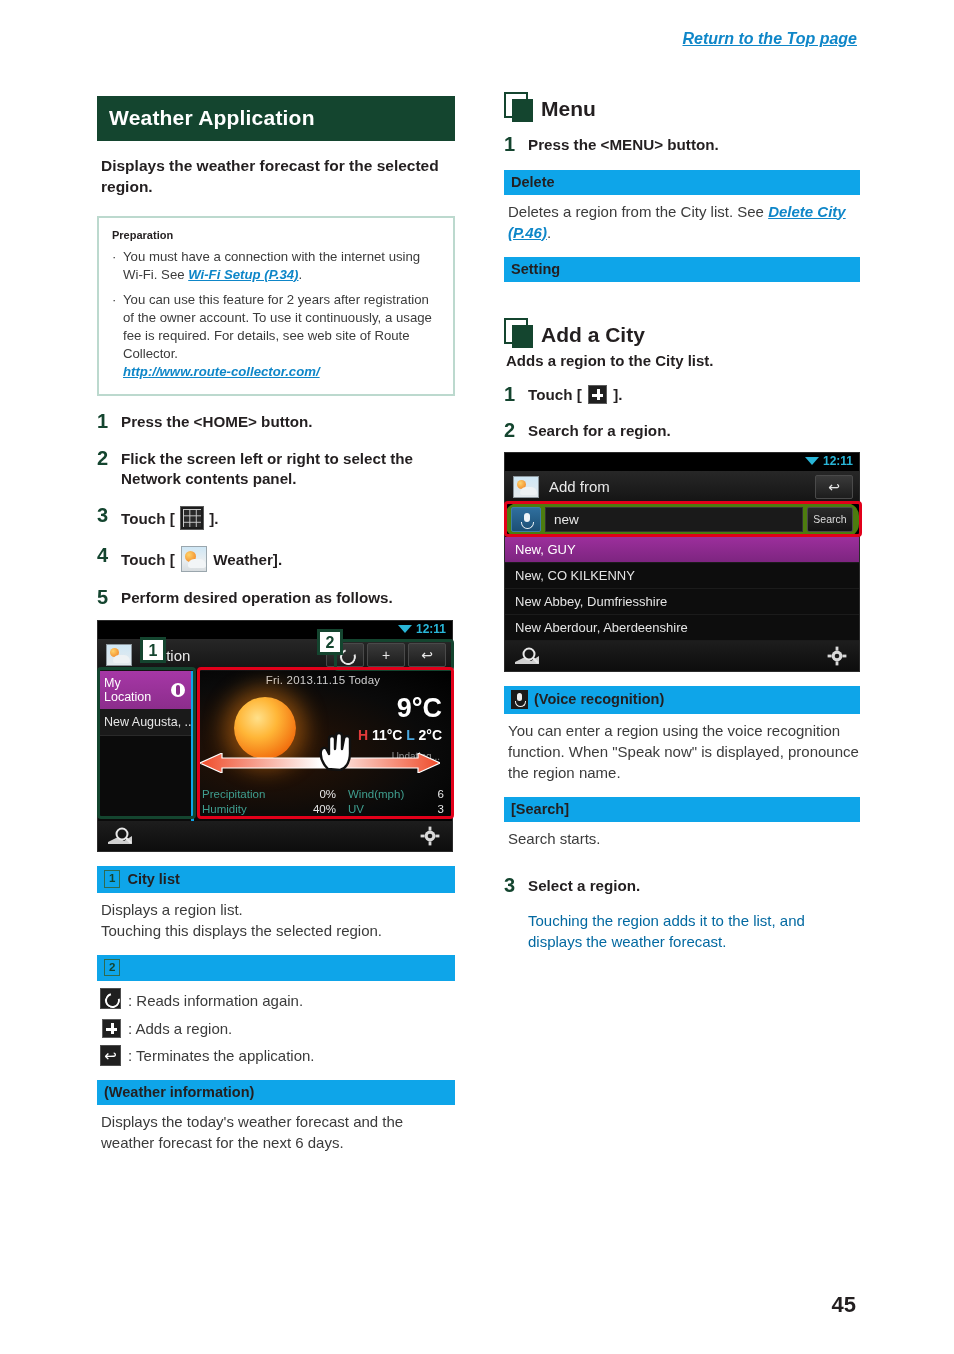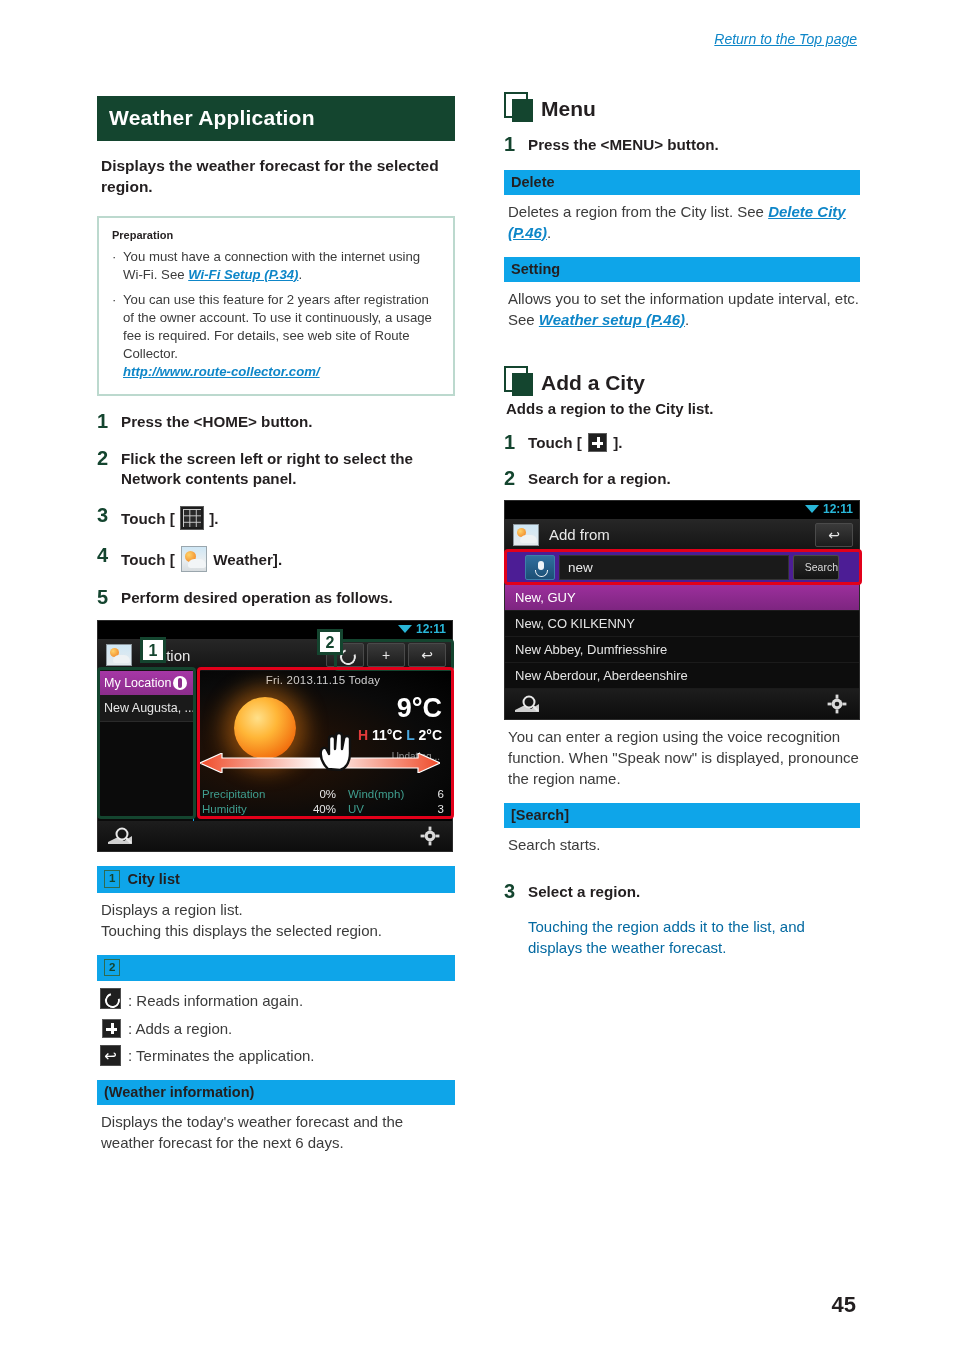--- a/index.html
+++ b/index.html
@@ -12,21 +12,21 @@
   }
   .page { position: relative; width: 954px; height: 1354px; }
 
   
   .header-links {
     position: absolute; top: 28px; right: 97px;
     text-align: right; line-height: 1.35;
   }
   .hl-top {
     display: inline-block;
-    font-size: 14px; font-weight: normal; font-style: italic;
+    font-size: 16px; font-weight: bold; font-style: italic;
     color: #0e86c8; text-decoration: underline;
   }
   .hl-sub {
     display: block;
     font-size: 15.5px; font-weight: bold; font-style: italic;
     color: #e2001a; margin-top: 2px;
   }
 
   
   .col-left  { position: absolute; left: 97px;  top: 96px; width: 358px; }
@@ -251,21 +251,21 @@
   }
   .tool-btn.refresh::before {
     content: ""; position: absolute; left: 13px; top: 5px;
     width: 12px; height: 12px; border-radius: 50%;
     border: 2.2px solid #e6e6e6; border-top-color: transparent;
     transform: rotate(25deg);
   }
 
   .shot-body { display: flex; height: 150px; background: #000; }
   .city-list {
-    width: 96px; background: #0b0b0b; border-right: 1px solid #0ea5e9;
+    width: 96px; background: #0b0b0b; border-right: 3px solid #0ea5e9;
   }
   .city-head {
     background: linear-gradient(#a637a6, #8c2d8c);
     color: #fff; font-size: 12.5px;
     padding: 5px 6px; display: flex; align-items: center; justify-content: space-between;
   }
   .compass {
     width: 14px; height: 14px; border-radius: 50%;
     background: #fff; position: relative; flex: 0 0 14px;
   }
@@ -350,22 +350,22 @@
   .anno-tag {
     position: absolute; background: #ffffff; border: 3px solid #14452f;
     color: #14452f; font-size: 16px; font-weight: bold;
     width: 26px; height: 26px; line-height: 21px; text-align: center;
     z-index: 9;
   }
 
   
   .shot2 { position: relative; width: 356px; background: #000; border: 1px solid #2b2b2b; margin-top: 10px; }
   .ac-search {
-    height: 34px; background: #4c1d95;
-    display: flex; align-items: center; padding: 4px 20px;
+    height: 34px; background: #4d7c0f;
+    display: flex; align-items: center; padding: 4px 6px; border-radius: 13px;
   }
   .mic-btn {
     width: 30px; height: 25px; background: linear-gradient(#2f6f9e, #1c4f75);
     border: 1px solid #3d7ea8; border-radius: 2px; position: relative; flex: 0 0 30px;
   }
   .mic-btn::before {
     content: ""; position: absolute; left: 12px; top: 5px;
     width: 6px; height: 9px; border-radius: 3px; background: #eef4f8;
   }
   .mic-btn::after {
@@ -374,21 +374,21 @@
     border: 1.6px solid #eef4f8; border-top: none; border-radius: 0 0 7px 7px;
   }
   .ac-input {
     flex: 1; height: 25px; background: #1a1a1a; border: 1px solid #333;
     margin: 0 4px; color: #e8e8e8; font-size: 13.5px;
     display: flex; align-items: center; padding-left: 8px;
   }
   .ac-searchbtn {
     width: 46px; height: 25px; background: linear-gradient(#2a2a2a, #141414);
     border: 1px solid #4a4a4a; border-radius: 2px;
-    color: #dcdcdc; font-size: 10.5px; text-align: right; line-height: 23px; flex: 0 0 46px;
+    color: #dcdcdc; font-size: 10.5px; text-align: center; line-height: 23px; flex: 0 0 46px;
   }
   .ac-item {
     height: 26px; display: flex; align-items: center;
     padding-left: 10px; font-size: 13px; color: #e4e4e4;
     border-bottom: 1px solid #1b1b1b; background: #0d0d0d;
   }
   .ac-item.sel { background: linear-gradient(#9c2f9c, #7d2580); color: #ffffff; }
 
   
   .pageno {
@@ -595,21 +595,20 @@
     </div>
 
     <div class="sec-bar">
       <span>Delete</span>
     </div>
     <div class="sec-body"><span>Deletes a region from the City list. See </span><a class="lnk" href="#">Delete City (P.46)</a><span>.</span></div>
 
     <div class="sec-bar">
       <span>Setting</span>
     </div>
-    <div class="sec-body"><span>Allows you to set the information update interval, etc.  See </span><a class="lnk" href="#">Weather setup (P.46)</a><span>.</span></div>
 
     <div class="head2" style="margin-top:36px;">
       <span class="ic-book"></span>
       <span class="head2-txt">Add a City</span>
     </div>
     <div class="head2-sub">Adds a region to the City list.</div>
 
     <div class="step">
       <div class="step-n">1</div>
       <div class="step-b"><span>Touch [</span> <span class="ic-plus"></span> <span>].</span></div>
@@ -665,20 +664,24 @@
               <rect x="0.6" y="8.6" width="4" height="2.8"></rect>
               <rect x="15.4" y="8.6" width="4" height="2.8"></rect>
             </g>
           </svg>
         </span>
       </div>
 
       <div class="anno-red" style="left:-1px; top:48px; width:358px; height:36px;"></div>
     </div>
 
+    <div class="sec-bar">
+      <span class="ic-mic-bar"></span>
+      <span>(Voice recognition)</span>
+    </div>
     <div class="sec-body">You can enter a region using the voice recognition function. When "Speak now" is displayed, pronounce the region name.</div>
 
     <div class="sec-bar">
       <span>[Search]</span>
     </div>
     <div class="sec-body">Search starts.</div>
 
     <div class="step" style="margin-top:26px;">
       <div class="step-n">3</div>
       <div class="step-b">

